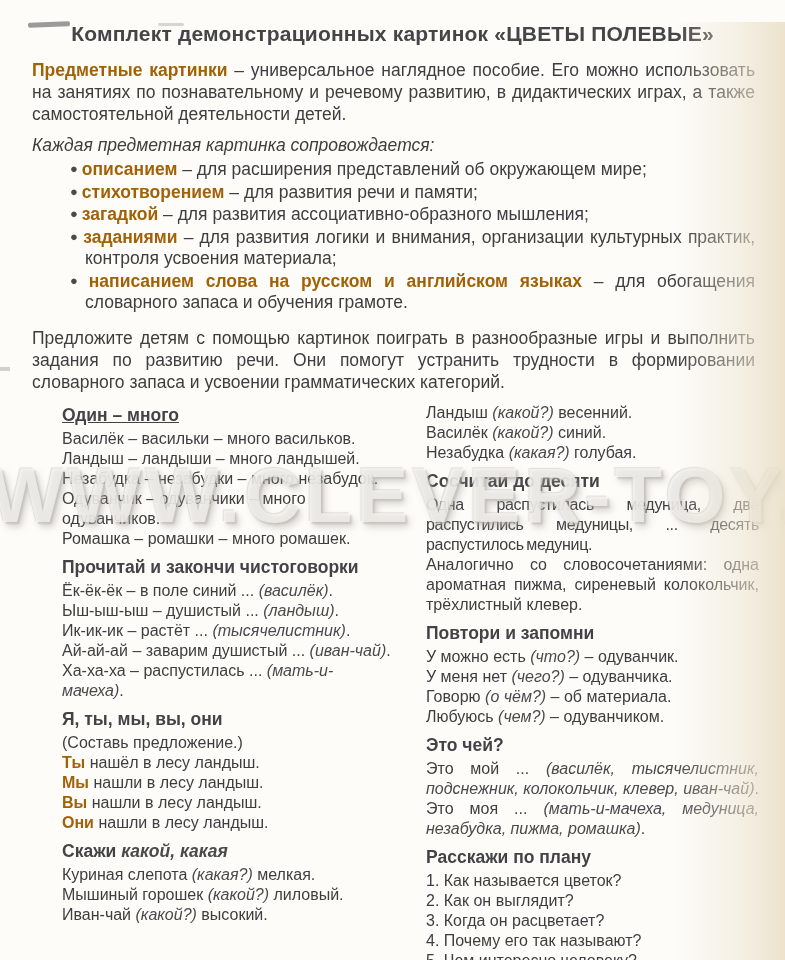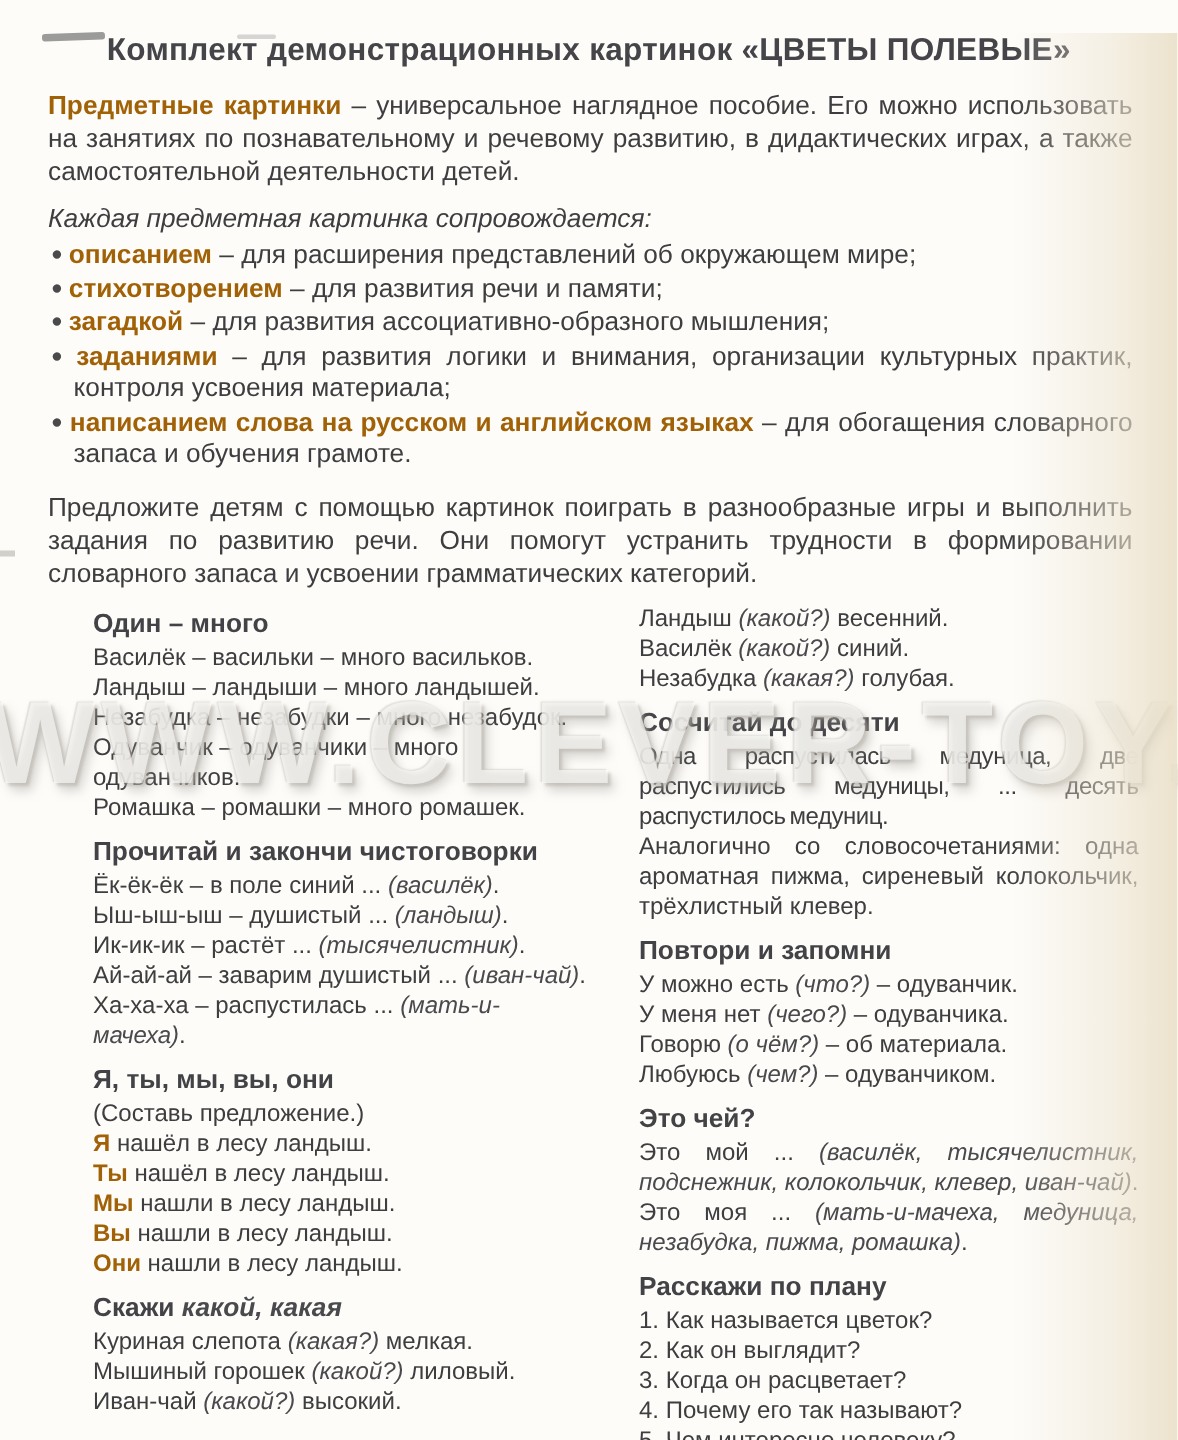--- a/index.html
+++ b/index.html
@@ -57,38 +57,39 @@
     margin: 13px 30px 0 32px;
     font-size: 17.5px; line-height: 22px;
     text-align: justify;
   }
   .lead { margin: 9px 30px 0 32px; font-size: 17.5px; line-height: 22px; font-style: italic; }
   .bullets { margin: 2px 30px 0 34px; }
   .bullet-item {
     font-size: 17.5px; line-height: 21.5px;
     padding-left: 15px; text-indent: -15px;
     text-align: justify;
+    margin-left: 36px;
   }
   .dot { font-size: 13px; vertical-align: 2px; margin-right: 4px; color: #4a4a4c; }
   b { color: #a16207; }
 
   
   .columns {
     display: flex;
     margin: 10px 26px 0 62px;
     gap: 34px;
     font-size: 16px; line-height: 20px;
   }
   .col-left  { flex: 0 0 330px; }
   .col-right { flex: 1 1 auto; }
   .sec-heading {
     font-size: 17.5px; font-weight: bold; color: #434347;
     margin: 8px 0 3px 0; line-height: 21px;
   }
-  .sec-heading:first-child { margin-top: 2px; }
+  .sec-heading:first-child { margin-top: 2px; text-decoration: underline; }
   .line { line-height: 20px; }
   .it { font-style: italic; color: #4a4a4e; text-align: center; }
   .tight { letter-spacing: -0.3px; word-spacing: -1.5px; text-align: justify; }
   .just { text-align: justify; }
   .note { line-height: 20px; }
 </style>
 </head>
 <body>
 
 <div class="page">
@@ -128,21 +129,20 @@
 
       <div class="sec-heading">Прочитай и закончи чистоговорки</div>
       <div class="line"><span>Ёк-ёк-ёк – в поле синий ... </span><span class="it">(василёк)</span><span>.</span></div>
       <div class="line"><span>Ыш-ыш-ыш – душистый ... </span><span class="it">(ландыш)</span><span>.</span></div>
       <div class="line"><span>Ик-ик-ик – растёт ... </span><span class="it">(тысячелистник)</span><span>.</span></div>
       <div class="line"><span>Ай-ай-ай – заварим душистый ... </span><span class="it">(иван-чай)</span><span>.</span></div>
       <div class="line"><span>Ха-ха-ха – распустилась ... </span><span class="it">(мать-и-мачеха)</span><span>.</span></div>
 
       <div class="sec-heading">Я, ты, мы, вы, они</div>
       <div class="note">(Составь предложение.)</div>
-      <div class="line"><b>Я</b><span> нашёл в лесу ландыш.</span></div>
       <div class="line"><b>Ты</b><span> нашёл в лесу ландыш.</span></div>
       <div class="line"><b>Мы</b><span> нашли в лесу ландыш.</span></div>
       <div class="line"><b>Вы</b><span> нашли в лесу ландыш.</span></div>
       <div class="line"><b>Они</b><span> нашли в лесу ландыш.</span></div>
 
       <div class="sec-heading"><span>Скажи </span><span class="it">какой, какая</span></div>
       <div class="line"><span>Куриная слепота </span><span class="it">(какая?)</span><span> мелкая.</span></div>
       <div class="line"><span>Мышиный горошек </span><span class="it">(какой?)</span><span> лиловый.</span></div>
       <div class="line"><span>Иван-чай </span><span class="it">(какой?)</span><span> высокий.</span></div>
 

